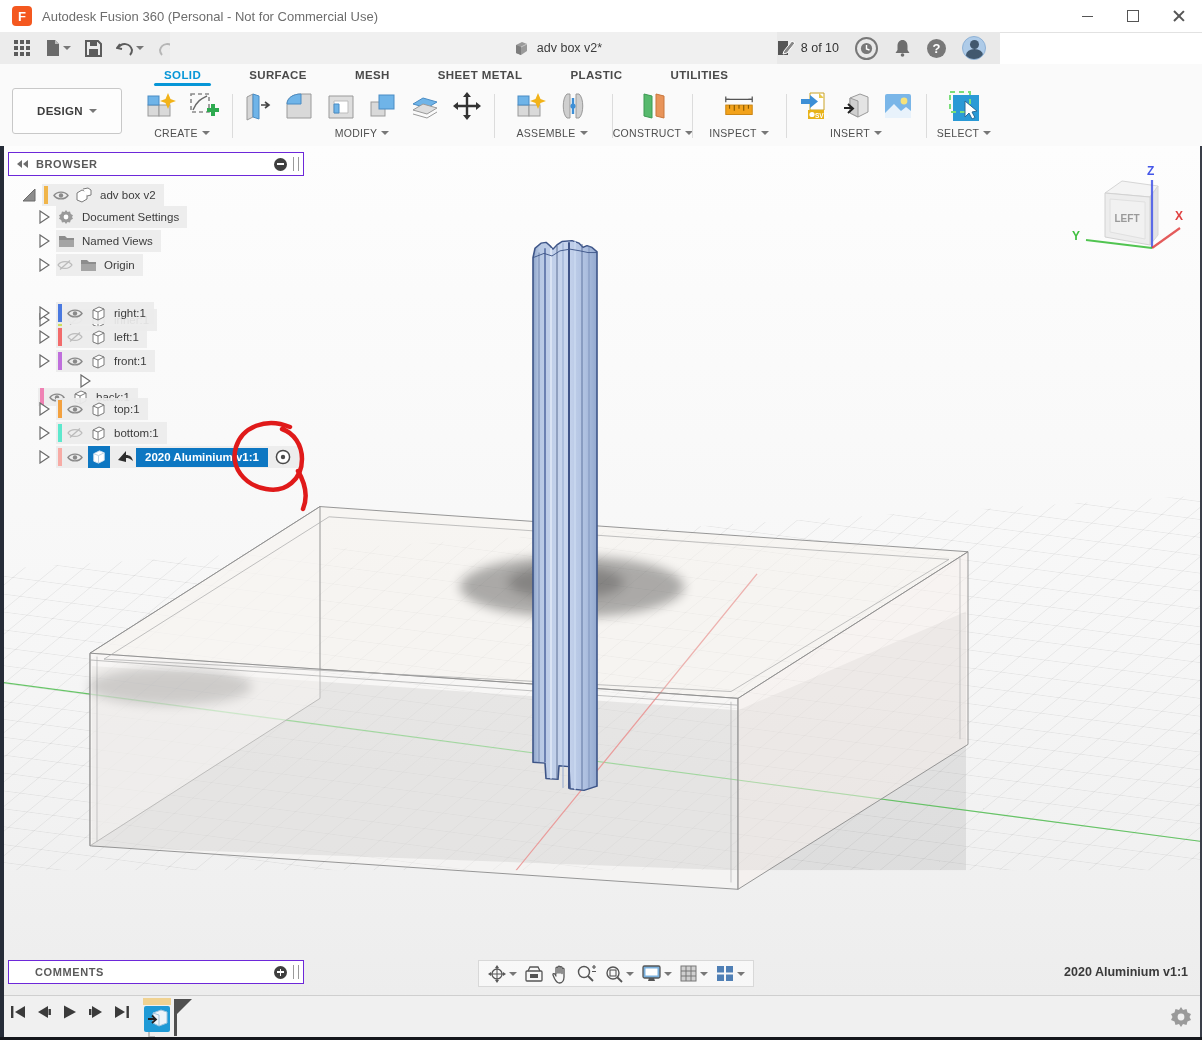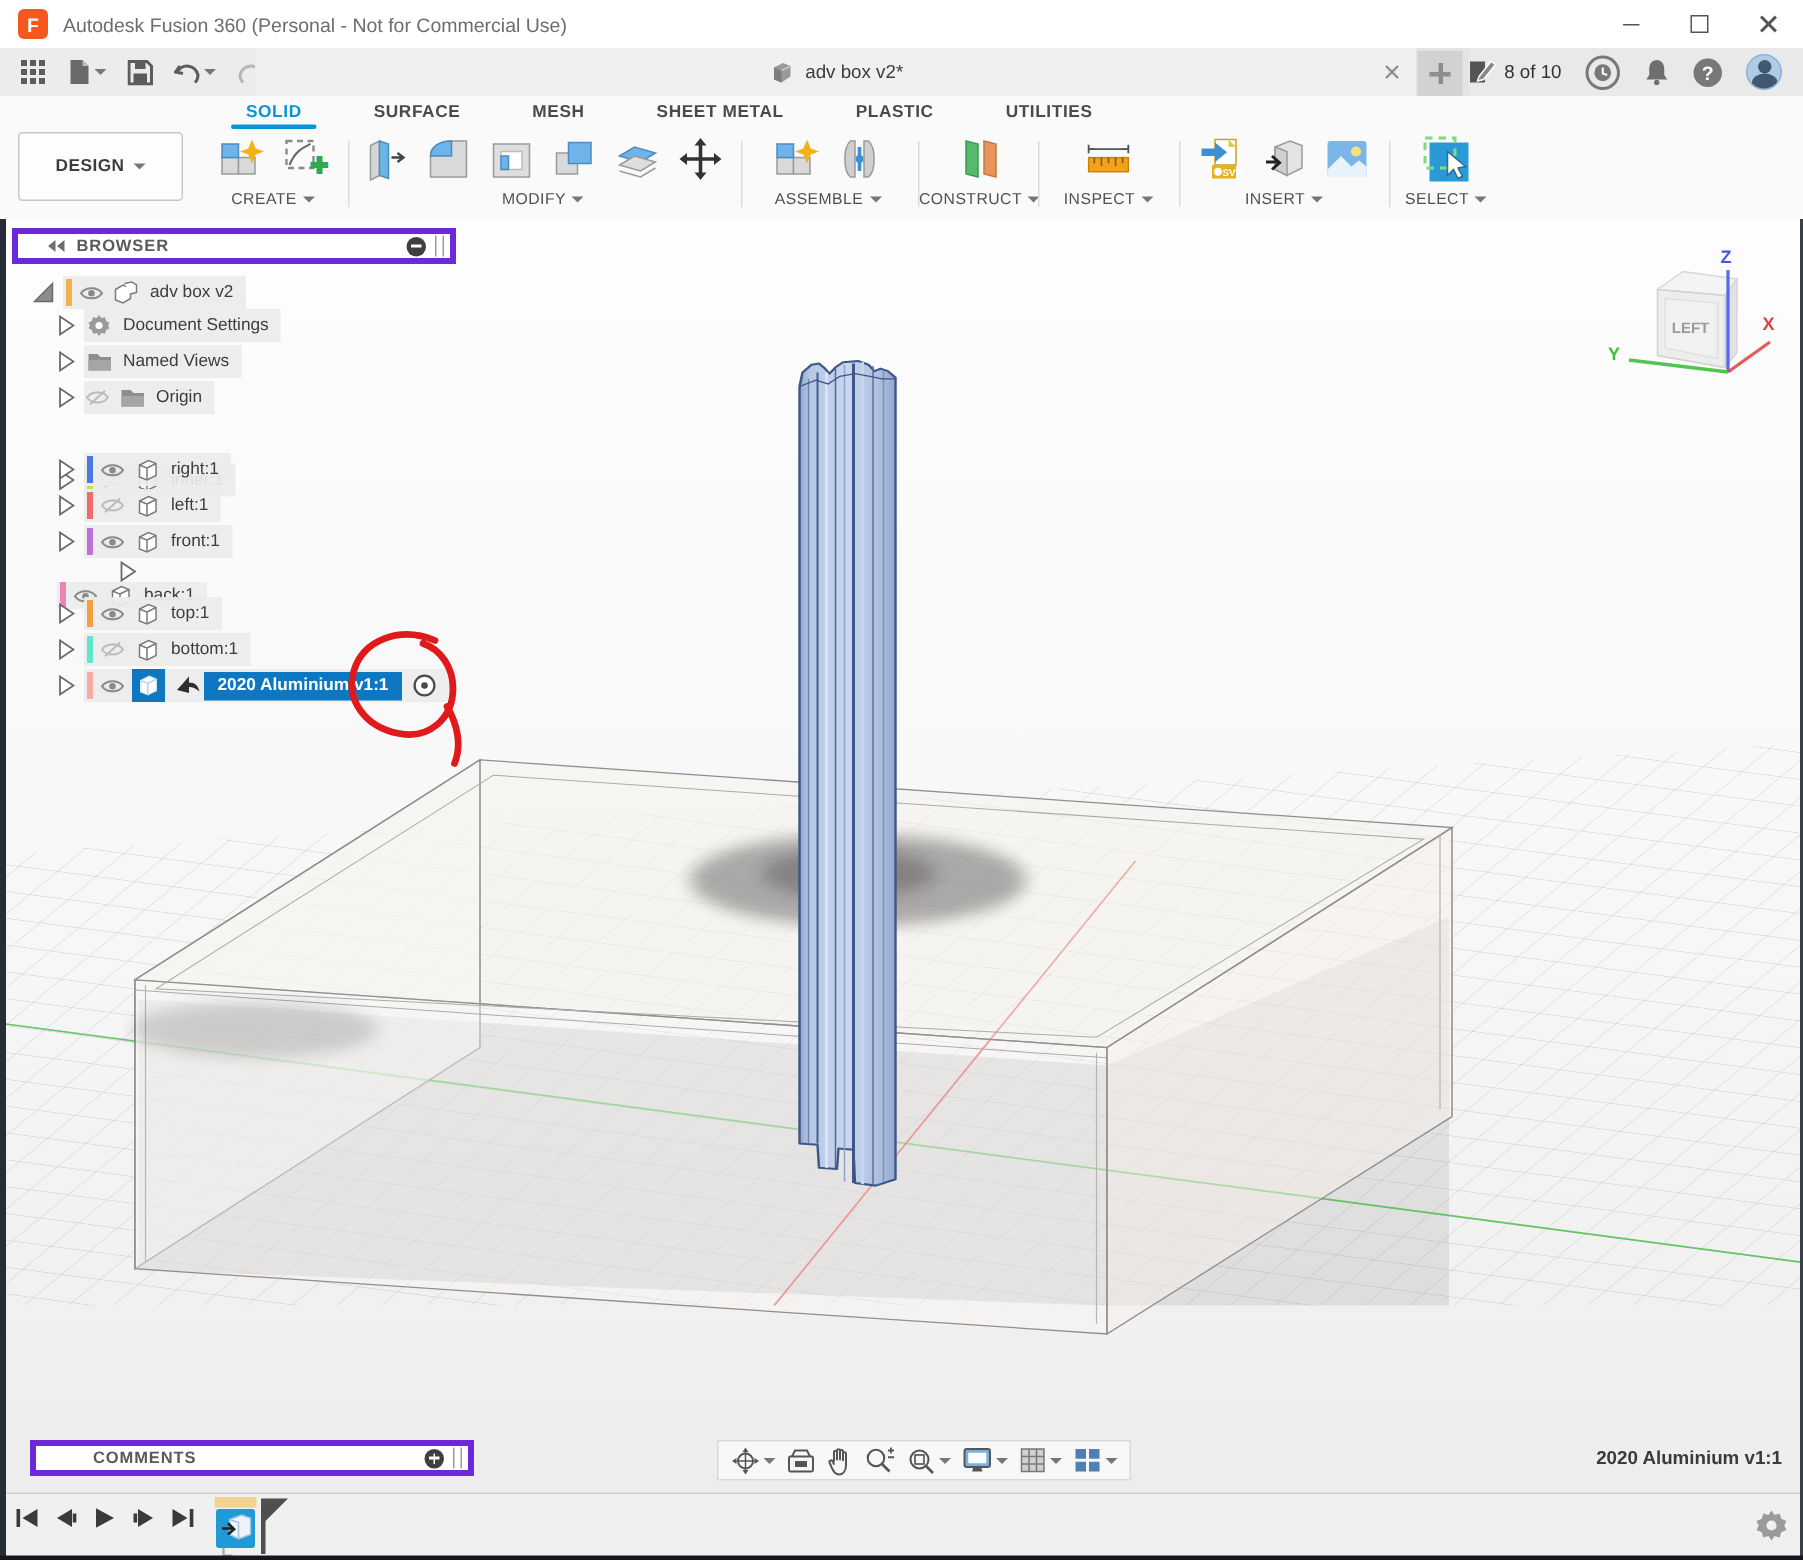--- a/index.html
+++ b/index.html
@@ -12,21 +12,21 @@
       font-weight:bold;font-size:13px;display:flex;align-items:center;justify-content:center;}
   .title-text{color:#6d6d6d;font-size:13px;}
   .winctl{position:absolute;top:0;height:32px;display:flex;align-items:center;}
   .wbtn{width:46px;height:32px;display:flex;align-items:center;justify-content:center;color:#555;}
   .wmin{width:11px;height:0;border-top:1.5px solid #555;}
   .wmax{width:10px;height:10px;border:1.5px solid #555;}
   .wx{position:relative;width:12px;height:12px;}
   .wx:before,.wx:after{content:"";position:absolute;left:5px;top:-1px;width:1.8px;height:14px;background:#555;}
   .wx:before{transform:rotate(45deg);} .wx:after{transform:rotate(-45deg);}
   
-  .tabstrip{left:0;top:32px;width:1202px;height:32px;background:#e4e4e4;}
+  .tabstrip{left:0;top:32px;width:984px;height:32px;background:#e4e4e4;padding-left:16px;}
   .qat{position:absolute;left:0;top:0;height:32px;display:flex;align-items:center;gap:6px;padding-left:10px;background:#ececec;}
   .qbtn{display:flex;align-items:center;gap:2px;padding:2px 4px;}
   .caret{width:0;height:0;border-left:4px solid transparent;border-right:4px solid transparent;border-top:4px solid #777;}
   .doctab{position:absolute;left:170px;top:0;width:774px;height:32px;background:#f0f0f0;display:flex;align-items:center;justify-content:center;gap:8px;}
   .doctab-label{font-size:12.5px;color:#3c3c3c;}
   .tabclose{position:absolute;right:8px;top:8px;width:16px;height:16px;}
   .newtab{position:absolute;left:945px;top:2px;width:30px;height:30px;background:#d2d2d2;display:flex;align-items:center;justify-content:center;}
   .plus{position:relative;width:14px;height:14px;}
   .plus:before{content:"";position:absolute;left:6px;top:0;width:2.5px;height:14px;background:#8d8d8d;}
   .plus:after{content:"";position:absolute;left:0;top:6px;width:14px;height:2.5px;background:#8d8d8d;}
@@ -49,22 +49,22 @@
   .gsep{position:absolute;top:8px;width:1px;height:44px;background:#dcdcdc;}
   .gicons{display:flex;align-items:center;gap:8px;height:40px;justify-content:center;}
   .glabel{display:flex;align-items:center;justify-content:center;gap:4px;font-size:10.5px;color:#4f4f4f;letter-spacing:.3px;margin-top:1px;}
   .ticon34{width:34px;height:34px;display:flex;align-items:center;justify-content:center;}
   
   .viewport{left:0;top:146px;width:1202px;height:849px;background:linear-gradient(180deg,#fdfdfd 0%,#f6f6f6 60%,#ededed 100%);}
   .edge-left{left:0;top:146px;width:4px;height:894px;background:#262c38;z-index:40;}
   .edge-right{right:0;top:146px;width:2px;height:894px;background:#3a3f49;z-index:40;}
   .edge-bottom{left:0;top:1037px;width:1202px;height:3px;background:#15171c;z-index:40;}
   
-  .panelhead{position:absolute;width:296px;height:24px;background:#fff;border:4px solid #6d28d9;box-sizing:border-box;
-      display:flex;align-items:center;z-index:20;padding-left:12px;}
+  .panelhead{position:absolute;width:296px;height:24px;background:#fff;border:1px solid #6d28d9;box-sizing:border-box;
+      display:flex;align-items:center;z-index:20;}
   .panelhead .ph-label{font-size:11px;color:#5a5a5a;letter-spacing:.6px;font-weight:bold;margin-left:8px;}
   .ph-spacer{flex:1;}
   .circbtn{width:13px;height:13px;border-radius:50%;background:#3f3f3f;position:relative;margin-right:6px;}
   .circbtn:before{content:"";position:absolute;left:3px;top:5.6px;width:7px;height:1.8px;background:#fff;}
   .circbtn.pluss:after{content:"";position:absolute;left:5.6px;top:3px;width:1.8px;height:7px;background:#fff;}
   .grip{width:4px;height:14px;border-left:1.5px solid #9a9a9a;border-right:1.5px solid #9a9a9a;margin-right:4px;}
   .collapse2{display:flex;gap:1px;margin-left:8px;}
   .ctri{width:0;height:0;border-top:4px solid transparent;border-bottom:4px solid transparent;border-right:5px solid #6e6e6e;}
   .btree{position:absolute;left:8px;top:178px;z-index:19;}
   .brow{position:absolute;height:22px;display:flex;align-items:center;}
@@ -749,21 +749,21 @@
         </span>
       </span>
     </div>
   </div>
 
   <svg class="annot" width="92" height="98" viewBox="0 0 92 98">
     <path d="M62,12 C38,2 14,12 8,32 C2,52 16,70 38,74 C58,78 74,64 74,44 C74,30 66,18 54,14" fill="none" stroke="#e01a1a" stroke-width="4.5" stroke-linecap="round"></path>
     <path d="M70,56 C77,68 80,82 75,94" fill="none" stroke="#e01a1a" stroke-width="4.5" stroke-linecap="round"></path>
   </svg>
 
-  <div class="panelhead" style="left:20px;top:960px;">
+  <div class="panelhead" style="left:8px;top:960px;">
     <span class="ph-label" style="margin-left:26px;">COMMENTS</span>
     <span class="ph-spacer"></span>
     <span class="circbtn pluss"></span>
     <span class="grip"></span>
   </div>
 
   <div class="navbar">
     <span class="nbtn">
       <svg width="20" height="20" viewBox="0 0 20 20">
         <circle cx="10" cy="10" r="5" fill="none" stroke="#555" stroke-width="1.3"></circle>

